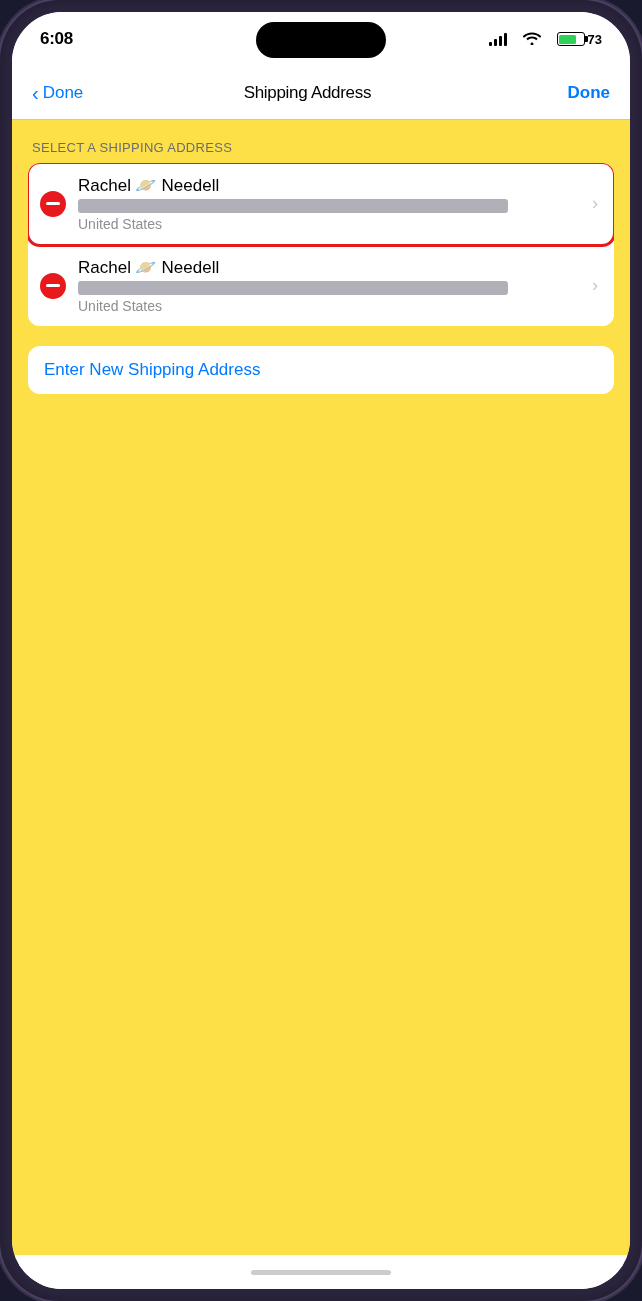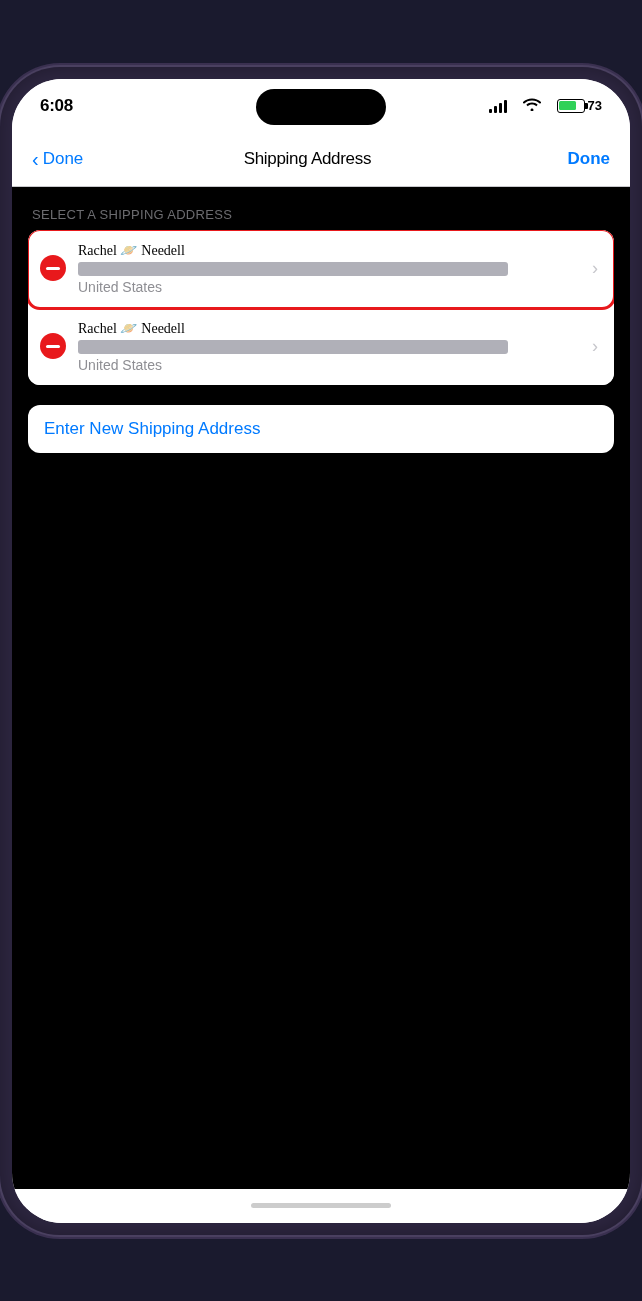--- a/index.html
+++ b/index.html
@@ -8,21 +8,21 @@
       background: #1a1a2e;
       display: flex;
       justify-content: center;
       align-items: center;
       min-height: 100vh;
       font-family: -apple-system, 'SF Pro Display', 'Helvetica Neue', Arial, sans-serif;
     }
 
     .phone-frame {
       width: 642px;
-      height: 1168px;
+      height: 1301px;
       background: #2d2640;
       border-radius: 60px;
       position: relative;
       overflow: hidden;
       box-shadow: 0 0 0 2px #4a4060, 0 0 0 4px #3a3050, inset 0 0 20px rgba(0,0,0,0.3);
     }
 
     .phone-screen {
       position: absolute;
       top: 12px;
@@ -170,21 +170,21 @@
       font-size: 17px;
       font-weight: 600;
       cursor: pointer;
       padding-left: 36px;
     }
 
     
     .content {
       flex: 1;
       overflow-y: auto;
-      background: #000000;
+      background: #fde047;
     }
 
     .section-header {
       padding: 20px 20px 8px 20px;
       font-size: 13px;
       font-weight: 400;
       color: #6c6c70;
       letter-spacing: 0.3px;
       text-transform: uppercase;
     }
@@ -236,26 +236,25 @@
       background: white;
       border-radius: 2px;
     }
 
     .address-info {
       flex: 1;
       min-width: 0;
     }
 
     .address-name {
-      font-size: 14px;
+      font-size: 17px;
       color: #000;
       font-weight: 400;
       margin-bottom: 3px;
       white-space: nowrap;
-      font-family: Liberation Serif, serif;
     }
 
     .address-street {
       height: 14px;
       background: #b0b0b8;
       border-radius: 3px;
       margin-bottom: 3px;
       width: 85%;
     }
 

